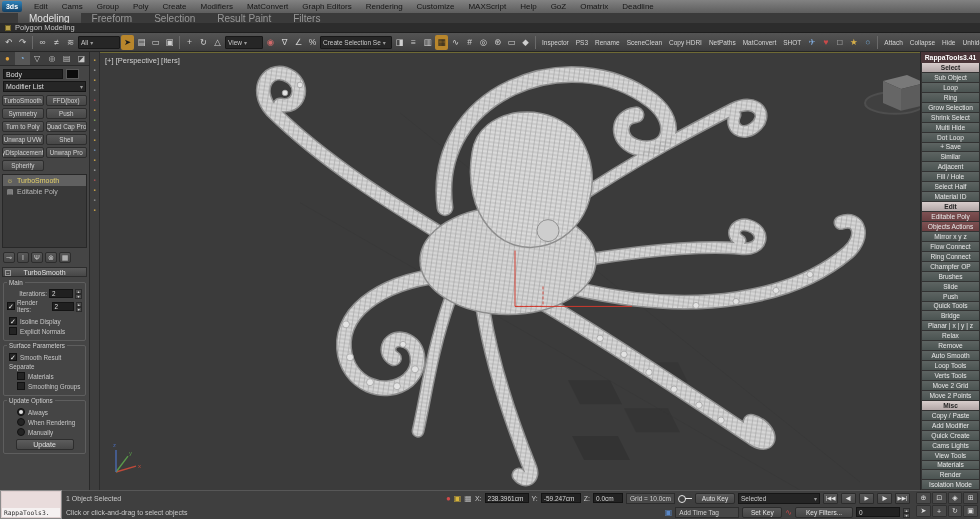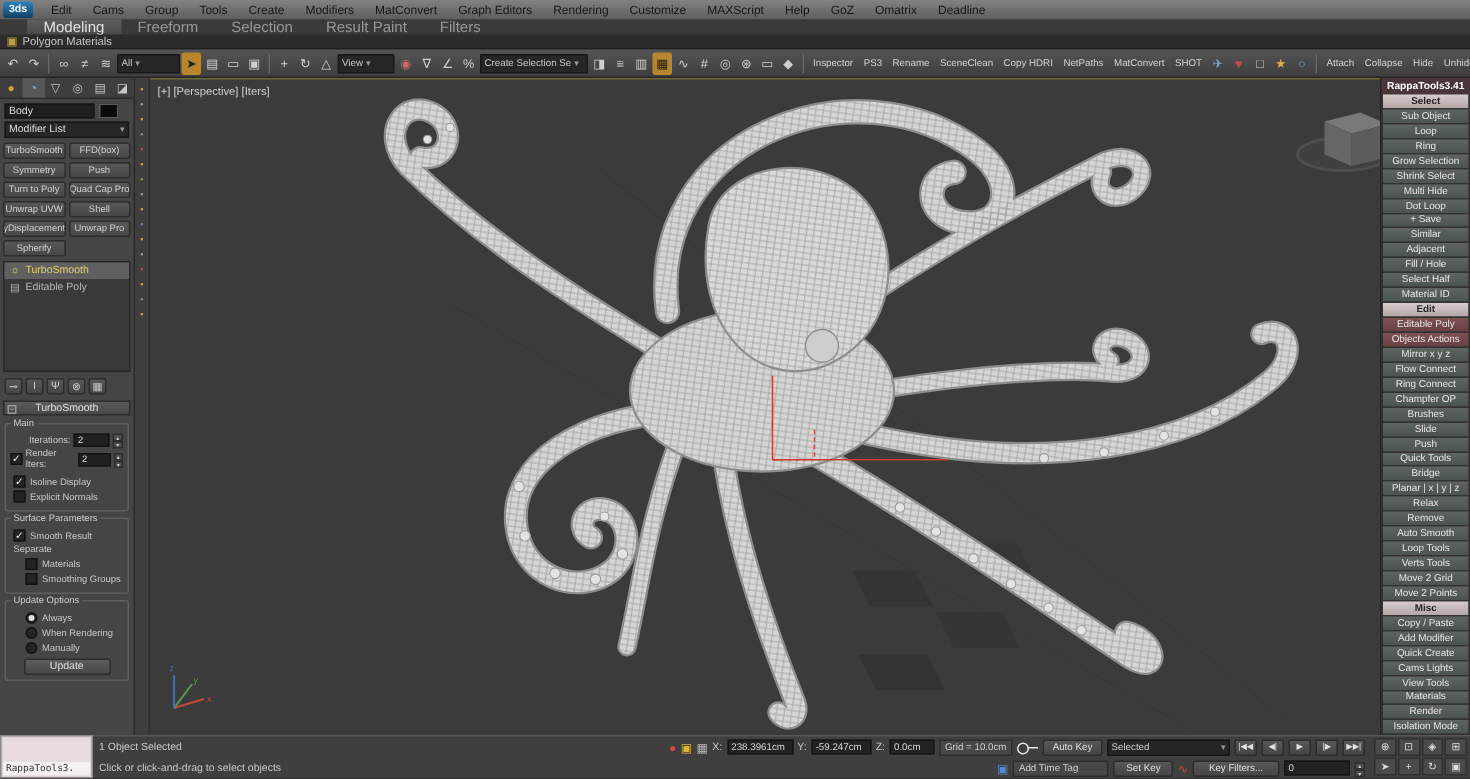--- a/index.html
+++ b/index.html
@@ -138,21 +138,21 @@
 </head>
 <body>
 
 <div id="app">
 
   <div id="menubar">
     <div class="logo">3ds</div>
     <span class="menu-item">Edit</span>
       <span class="menu-item">Cams</span>
       <span class="menu-item">Group</span>
-      <span class="menu-item">Tools</span>
+      <span class="menu-item">Poly</span>
       <span class="menu-item">Create</span>
       <span class="menu-item">Modifiers</span>
       <span class="menu-item">MatConvert</span>
       <span class="menu-item">Graph Editors</span>
       <span class="menu-item">Rendering</span>
       <span class="menu-item">Customize</span>
       <span class="menu-item">MAXScript</span>
       <span class="menu-item">Help</span>
       <span class="menu-item">GoZ</span>
       <span class="menu-item">Omatrix</span>
@@ -161,21 +161,21 @@
 
   <div id="ribbontabs">
     <span class="rtab active">Modeling</span>
       <span class="rtab">Freeform</span>
       <span class="rtab">Selection</span>
       <span class="rtab">Result Paint</span>
       <span class="rtab">Filters</span>
   </div>
   <div id="ribbonsection">
     <span class="secicon"></span>
-    <span class="seclabel">Polygon Materials</span>
+    <span class="seclabel">Polygon Modeling</span>
   </div>
 
   <div id="toolbar">
     <span class="tbi">↶</span>
       <span class="tbi">↷</span>
     <span class="tsep"></span>
     <span class="tbi">∞</span>
       <span class="tbi">≠</span>
       <span class="tbi">≋</span>
     <div class="tdd" style="width:42px">

